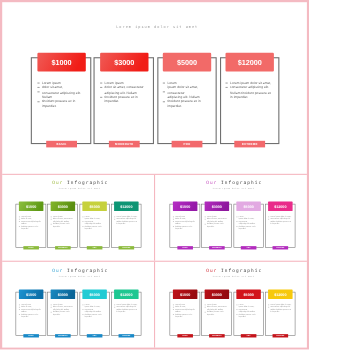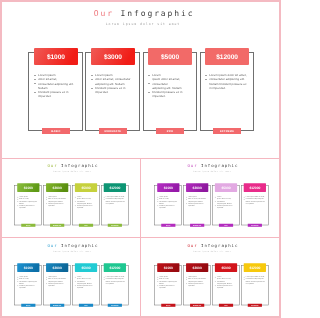--- a/index.html
+++ b/index.html
@@ -38,21 +38,20 @@
   .cbtn{position:absolute;top:126.3px;height:5.5px;width:28.3px;z-index:7;
         color:#fff;font-size:2.6px;font-weight:700;letter-spacing:0.25px;
         display:flex;align-items:center;justify-content:center;}
 </style>
 </head>
 <body>
 
 <div class="page">
   <div id="slides">
       <div class="slide" style="left: 2px; top: 2px; transform: scale(1);">
-        <div class="s-title"><span style="color: rgb(239, 123, 128);">Our</span><span> Infographic</span></div>
         <div class="s-sub">Lorem ipsum dolor sit amet</div>
         <div class="card" style="left: 26.4px;"></div>
         <div class="chead" style="left: 31.7px; background: linear-gradient(118deg, rgb(240, 90, 85) 0%, rgb(241, 29, 23) 82%);">$1000</div>
         <div class="cbul" style="left: 32.3px;">
           <div class="b">Lorem ipsum</div>
           <div class="b">dolor sit amet,</div>
           <div class="b">consectetur adipiscing elit.</div>
           <div>Nullam</div>
           <div class="b">tincidunt posuere ex in</div>
           <div>imperdiet.</div>

